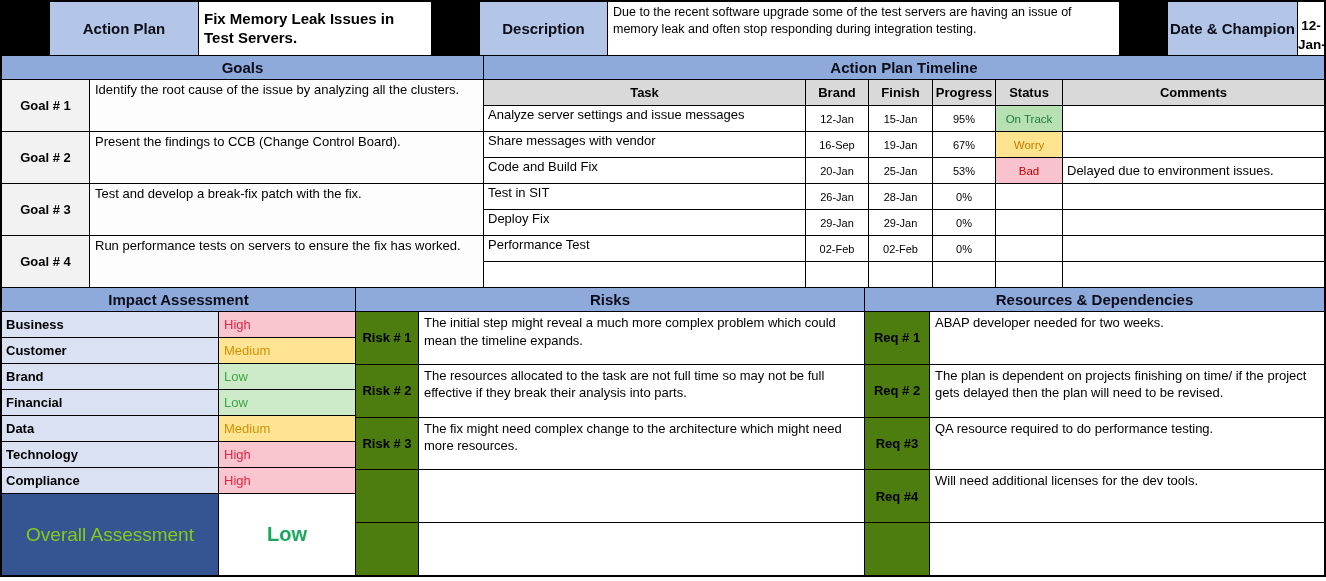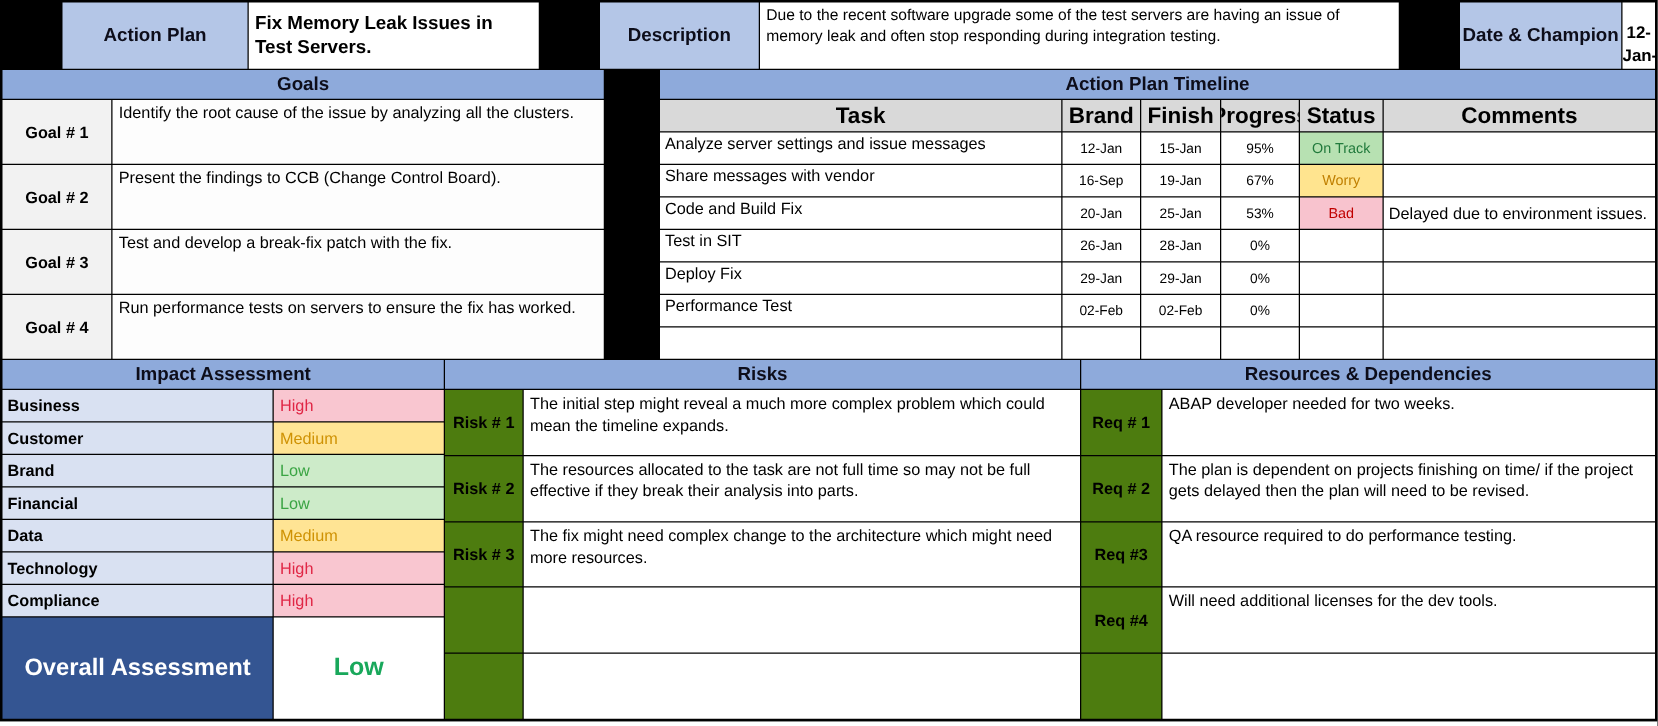--- a/index.html
+++ b/index.html
@@ -44,29 +44,29 @@
   
   .main-band { height: 231px; }
   .goals-col { width: 481px; display: flex; flex-direction: column; gap: 1px; background: #000; }
   .goals-rows { flex: 1; display: grid; grid-template-columns: 87px 1fr; grid-auto-rows: 1fr; gap: 1px; background: #000; }
   .goal-label {
     background: #f2f2f2; font-weight: bold; font-size: 13px;
     display: flex; align-items: center; justify-content: center;
   }
   .goal-text { background: #fdfdfd; font-size: 13px; padding: 2px 5px; line-height: 1.3; }
 
-  .timeline-col { flex: 1; display: flex; flex-direction: column; gap: 1px; background: #000; margin-left: 44px; }
+  .timeline-col { flex: 1; display: flex; flex-direction: column; gap: 1px; background: #000; }
   .timeline-grid {
     flex: 1; display: grid;
     grid-template-columns: 321px 62px 63px 62px 66px 1fr;
     grid-template-rows: 25px 25px 25px 25px 25px 25px 25px 1fr;
     gap: 1px; background: #000;
   }
   .th {
-    background: #d9d9d9; font-weight: bold; font-size: 18px;
+    background: #d9d9d9; font-weight: bold; font-size: 13px;
     display: flex; align-items: center; justify-content: center;
   }
   .task-cell { font-size: 13px; padding: 1px 4px; display: flex; align-items: flex-start; }
   .date-cell, .prog-cell {
     font-size: 11px; display: flex; align-items: center; justify-content: center;
   }
   .status-cell { font-size: 11.5px; display: flex; align-items: center; justify-content: center; }
   .comment-cell { font-size: 13px; padding: 1px 4px; display: flex; align-items: center; }
 
   .status-on-track { background: #b7e1b2; color: #217a3c; }
@@ -87,21 +87,21 @@
   .impact-label {
     background: #d9e1f2; font-weight: bold; font-size: 13px;
     display: flex; align-items: center; padding-left: 4px;
   }
   .impact-value { font-size: 13px; display: flex; align-items: center; padding-left: 5px; }
   .level-high   { background: #f9c6d0; color: #e02645; }
   .level-medium { background: #ffe494; color: #cf9204; }
   .level-low    { background: #cdebc9; color: #3ba544; }
 
   .overall-label {
-    background: #345592; color: #ffffff; font-weight: bold; font-size: 19px;
+    background: #345592; color: #84cc16; font-weight: normal; font-size: 19px;
     display: flex; align-items: center; justify-content: center;
   }
   .overall-value {
     background: #fff; color: #19a85b; font-weight: bold; font-size: 20px;
     display: flex; align-items: center; justify-content: center;
   }
 
   .rr-grid { flex: 1; display: grid; gap: 1px; background: #000; grid-template-rows: repeat(5, 1fr); }
   .risks-grid { grid-template-columns: 62px 1fr; }
   .res-grid { grid-template-columns: 64px 1fr; }

